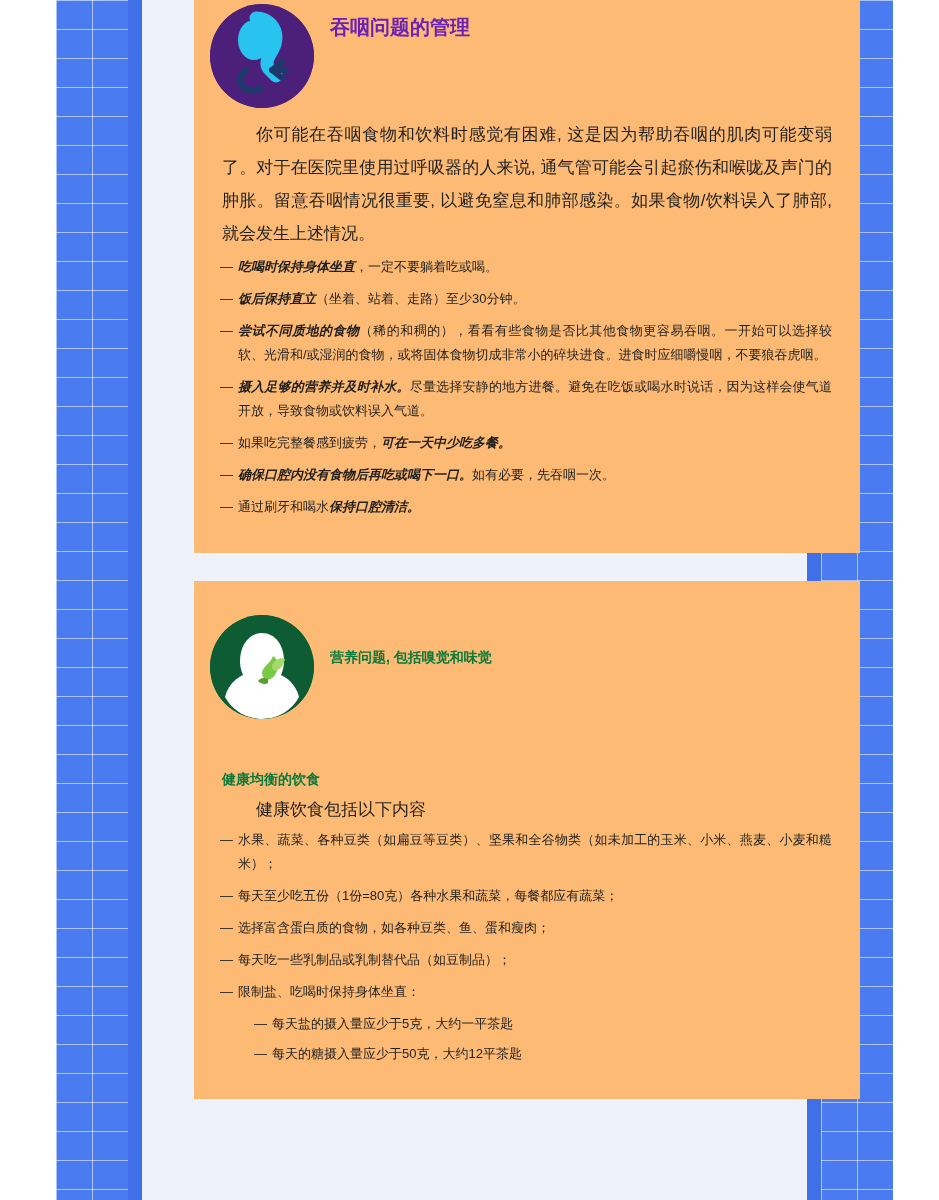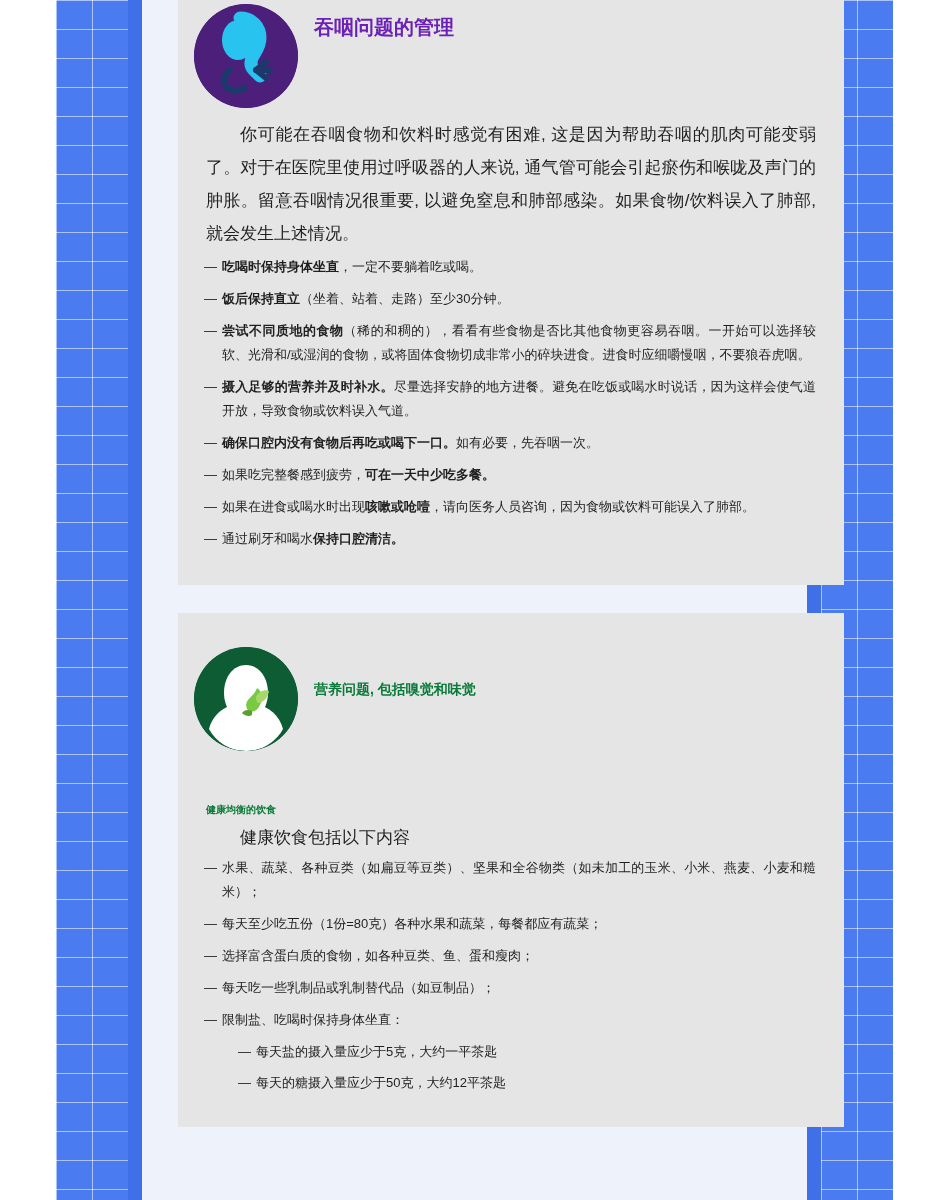--- a/index.html
+++ b/index.html
@@ -49,23 +49,23 @@
   
   .content {
     position: relative;
     margin: 0 auto;
     width: 725px;
     padding-left: 142px;
     box-sizing: content-box;
   }
   .card {
     position: relative;
-    background: #e5e5e5;
+    background: #fdba74;
     width: 666px;
-    margin-left: 0;
+    margin-left: 16px;
     padding: 4px 0 26px 0;
     box-sizing: border-box;
   }
   .card.first { padding-top: 0; }
   .card-gap { height: 28px; }
 
   .card-head {
     display: flex;
     align-items: flex-start;
     padding: 0 0 0 0;
@@ -103,21 +103,21 @@
   .para {
     font-size: 17px;
     line-height: 1.95;
     text-indent: 2em;
     margin: 0 0 4px 0;
     text-align: justify;
     color: #1f1f1f;
   }
   .para.tight { margin-bottom: 2px; }
   .subhead {
-    font-size: 10px;
+    font-size: 14px;
     font-weight: bold;
     color: #0a7a3a;
     margin: 10px 0 4px 0;
   }
 
   ul.dashlist {
     list-style: none;
     margin: 0;
     padding: 0;
   }
@@ -135,21 +135,21 @@
     position: absolute;
     left: -2px;
     top: 0;
     color: #1f1f1f;
   }
   ul.dashlist.sub {
     margin-left: 34px;
     margin-top: 2px;
   }
   ul.dashlist.sub > li { margin-bottom: 6px; }
-  .b { font-weight: bold; }
+  .b { font-weight: bold; font-style: italic; }
 </style>
 </head>
 <body>
 
 <div class="page-bg"></div>
 <div class="rail left">
     <div class="rail-edge"></div>
   </div>
 <div class="rail right">
     <div class="rail-edge"></div>
@@ -176,23 +176,22 @@
     </div>
 
     <div class="body-wrap">
       <p class="para">你可能在吞咽食物和饮料时感觉有困难, 这是因为帮助吞咽的肌肉可能变弱了。对于在医院里使用过呼吸器的人来说, 通气管可能会引起瘀伤和喉咙及声门的肿胀。留意吞咽情况很重要, 以避免窒息和肺部感染。如果食物/饮料误入了肺部, 就会发生上述情况。</p>
 
       <ul class="dashlist">
         <li><span class="b">吃喝时保持身体坐直</span><span>，一定不要躺着吃或喝。</span></li>
         <li><span class="b">饭后保持直立</span><span>（坐着、站着、走路）至少30分钟。</span></li>
         <li><span class="b">尝试不同质地的食物</span><span>（稀的和稠的），看看有些食物是否比其他食物更容易吞咽。一开始可以选择较软、光滑和/或湿润的食物，或将固体食物切成非常小的碎块进食。进食时应细嚼慢咽，不要狼吞虎咽。</span></li>
         <li><span class="b">摄入足够的营养并及时补水。</span><span>尽量选择安静的地方进餐。避免在吃饭或喝水时说话，因为这样会使气道开放，导致食物或饮料误入气道。</span></li>
+        <li><span>如果吃完整餐感到疲劳，</span><span class="b">可在一天中少吃多餐。</span></li>
         <li><span class="b">确保口腔内没有食物后再吃或喝下一口。</span><span>如有必要，先吞咽一次。</span></li>
-        <li><span>如果吃完整餐感到疲劳，</span><span class="b">可在一天中少吃多餐。</span></li>
-        <li><span>如果在进食或喝水时出现</span><span class="b">咳嗽或呛噎</span><span>，请向医务人员咨询，因为食物或饮料可能误入了肺部。</span></li>
         <li><span>通过刷牙和喝水</span><span class="b">保持口腔清洁。</span></li>
       </ul>
     </div>
   </div>
 
   <div class="card-gap"></div>
 
   <div class="card">
     <div class="card-head" style="min-height:150px;padding-top:26px;">
       <div class="icon-wrap">

